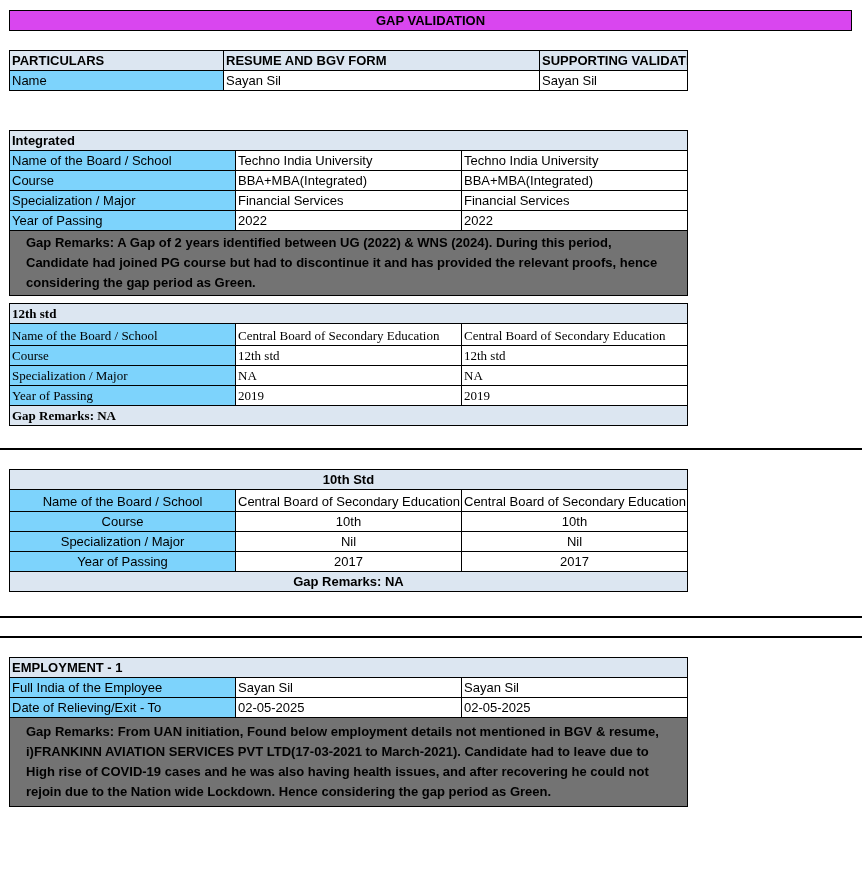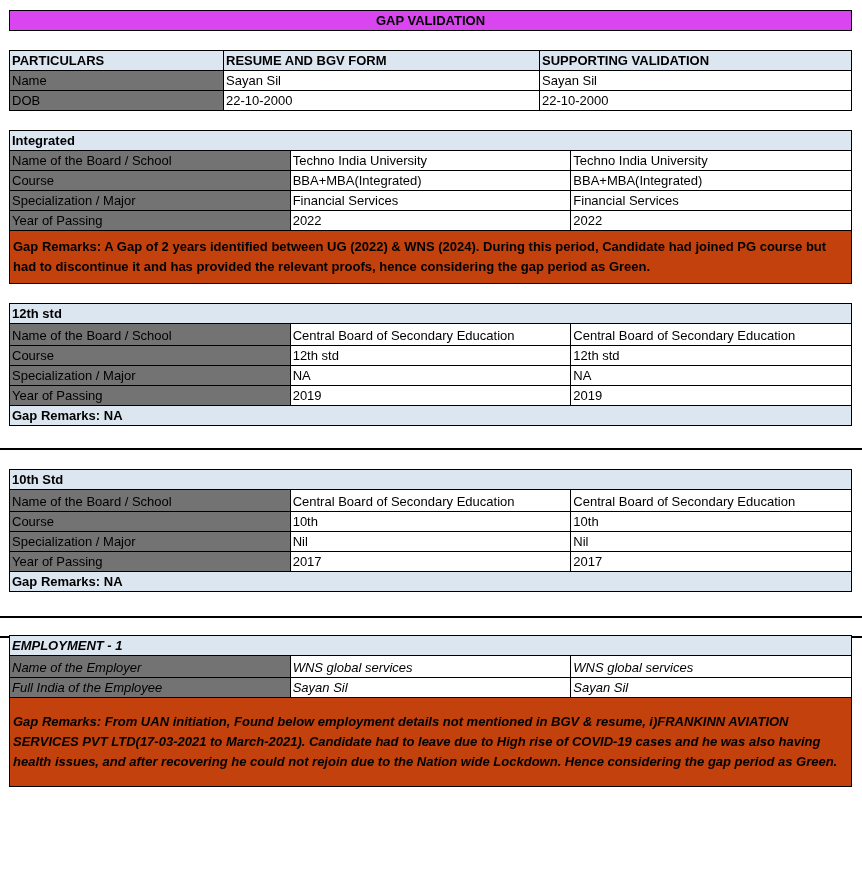--- a/index.html
+++ b/index.html
@@ -1,24 +1,24 @@
 <!DOCTYPE html>
 <html><head>
 <meta charset="utf-8">
 <style>
   html, body { margin: 0; padding: 0; background: #ffffff; }
   body { width: 862px; height: 876px; position: relative; overflow: hidden;
          font-family: "Liberation Sans", sans-serif; font-size: 13px; color: #000; }
-  .blk { position: absolute; left: 9px; width: 843px; border-collapse: collapse; table-layout: fixed; }
+  .blk { position: absolute; left: 9px; width: 679px; border-collapse: collapse; table-layout: fixed; }
   .blk td { border: 1px solid #000; padding: 0 2px; height: 19px; line-height: 19px; white-space: nowrap; overflow: hidden; vertical-align: bottom; }
   .hdr td { background: #dce6f1; font-weight: bold; }
-  .lbl { background: #737373; }
+  .lbl { background: #7dd3fc; }
   .c1 { width: 209px; }
   .c2 { width: 311px; }
-  .remark td { background: #c2410c; font-weight: bold; white-space: normal; line-height: 20px; padding: 2px 3px; vertical-align: middle; }
+  .remark td { background: #737373; font-weight: bold; white-space: normal; line-height: 20px; padding: 2px 16px; vertical-align: middle; }
   .title { position: absolute; left: 9px; top: 10px; width: 841px; height: 19px; border: 1px solid #000;
            background: #d946ef; text-align: center; font-weight: bold; line-height: 19px; }
   .rule { position: absolute; left: 0; width: 862px; height: 2px; background: #000; }
   .tall td { height: 21px; vertical-align: bottom; }
 </style>
 </head>
 <body>
 
 <div class="title">GAP VALIDATION</div>
 
@@ -26,25 +26,20 @@
   <tbody>
       <tr class="hdr">
     <td class="c1">PARTICULARS</td>
     <td class="c2">RESUME AND BGV FORM</td>
     <td>SUPPORTING VALIDATION</td>
   </tr>
   <tr>
     <td class="lbl">Name</td>
     <td>Sayan Sil</td>
     <td>Sayan Sil</td>
-  </tr>
-  <tr>
-    <td class="lbl">DOB</td>
-    <td>22-10-2000</td>
-    <td>22-10-2000</td>
   </tr>
 </tbody>
   </table>
 
 <table class="blk" style="top:130px;">
   <tbody>
       <tr class="hdr">
     <td colspan="3">Integrated</td>
   </tr>
   <tr>
@@ -66,21 +61,21 @@
     <td class="lbl">Year of Passing</td>
     <td>2022</td>
     <td>2022</td>
   </tr>
   <tr class="remark">
     <td colspan="3" style="height:48px;">Gap Remarks: A Gap of 2 years identified between UG (2022) &amp; WNS (2024). During this period, Candidate had joined PG course but had to discontinue it and has provided the relevant proofs, hence considering the gap period as Green.</td>
   </tr>
 </tbody>
   </table>
 
-<table class="blk" style="top:303px;">
+<table class="blk" style="top:303px;font-family:Liberation Serif, serif;">
   <tbody>
       <tr class="hdr">
     <td colspan="3">12th std</td>
   </tr>
   <tr class="tall">
     <td class="lbl c1">Name of the Board / School</td>
     <td class="c2">Central Board of Secondary Education</td>
     <td>Central Board of Secondary Education</td>
   </tr>
   <tr>
@@ -99,21 +94,21 @@
     <td>2019</td>
   </tr>
   <tr class="hdr">
     <td colspan="3">Gap Remarks: NA</td>
   </tr>
 </tbody>
   </table>
 
 <div class="rule" style="top:448px;"></div>
 
-<table class="blk" style="top:469px;">
+<table class="blk" style="top:469px;text-align:center;">
   <tbody>
       <tr class="hdr">
     <td colspan="3">10th Std</td>
   </tr>
   <tr class="tall">
     <td class="lbl c1">Name of the Board / School</td>
     <td class="c2">Central Board of Secondary Education</td>
     <td>Central Board of Secondary Education</td>
   </tr>
   <tr>
@@ -133,32 +128,32 @@
   </tr>
   <tr class="hdr">
     <td colspan="3">Gap Remarks: NA</td>
   </tr>
 </tbody>
   </table>
 
 <div class="rule" style="top:616px;"></div>
 <div class="rule" style="top:636px;"></div>
 
-<table class="blk" style="top:635px;font-style:italic;">
+<table class="blk" style="top:657px;">
   <tbody>
       <tr class="hdr">
     <td colspan="3">EMPLOYMENT - 1</td>
-  </tr>
-  <tr class="tall">
-    <td class="lbl c1">Name of the Employer</td>
-    <td class="c2">WNS global services</td>
-    <td>WNS global services</td>
   </tr>
   <tr>
     <td class="lbl">Full India of the Employee</td>
     <td>Sayan Sil</td>
     <td>Sayan Sil</td>
+  </tr>
+  <tr>
+    <td class="lbl">Date of Relieving/Exit - To</td>
+    <td>02-05-2025</td>
+    <td>02-05-2025</td>
   </tr>
   <tr class="remark">
     <td colspan="3" style="height:84px;">Gap Remarks: From UAN initiation, Found below employment details not mentioned in BGV &amp; resume, i)FRANKINN AVIATION SERVICES PVT LTD(17-03-2021 to March-2021). Candidate had to leave due to High rise of COVID-19 cases and he was also having health issues, and after recovering he could not rejoin due to the Nation wide Lockdown. Hence considering the gap period as Green.</td>
   </tr>
 </tbody>
   </table>
 
 </body></html>

